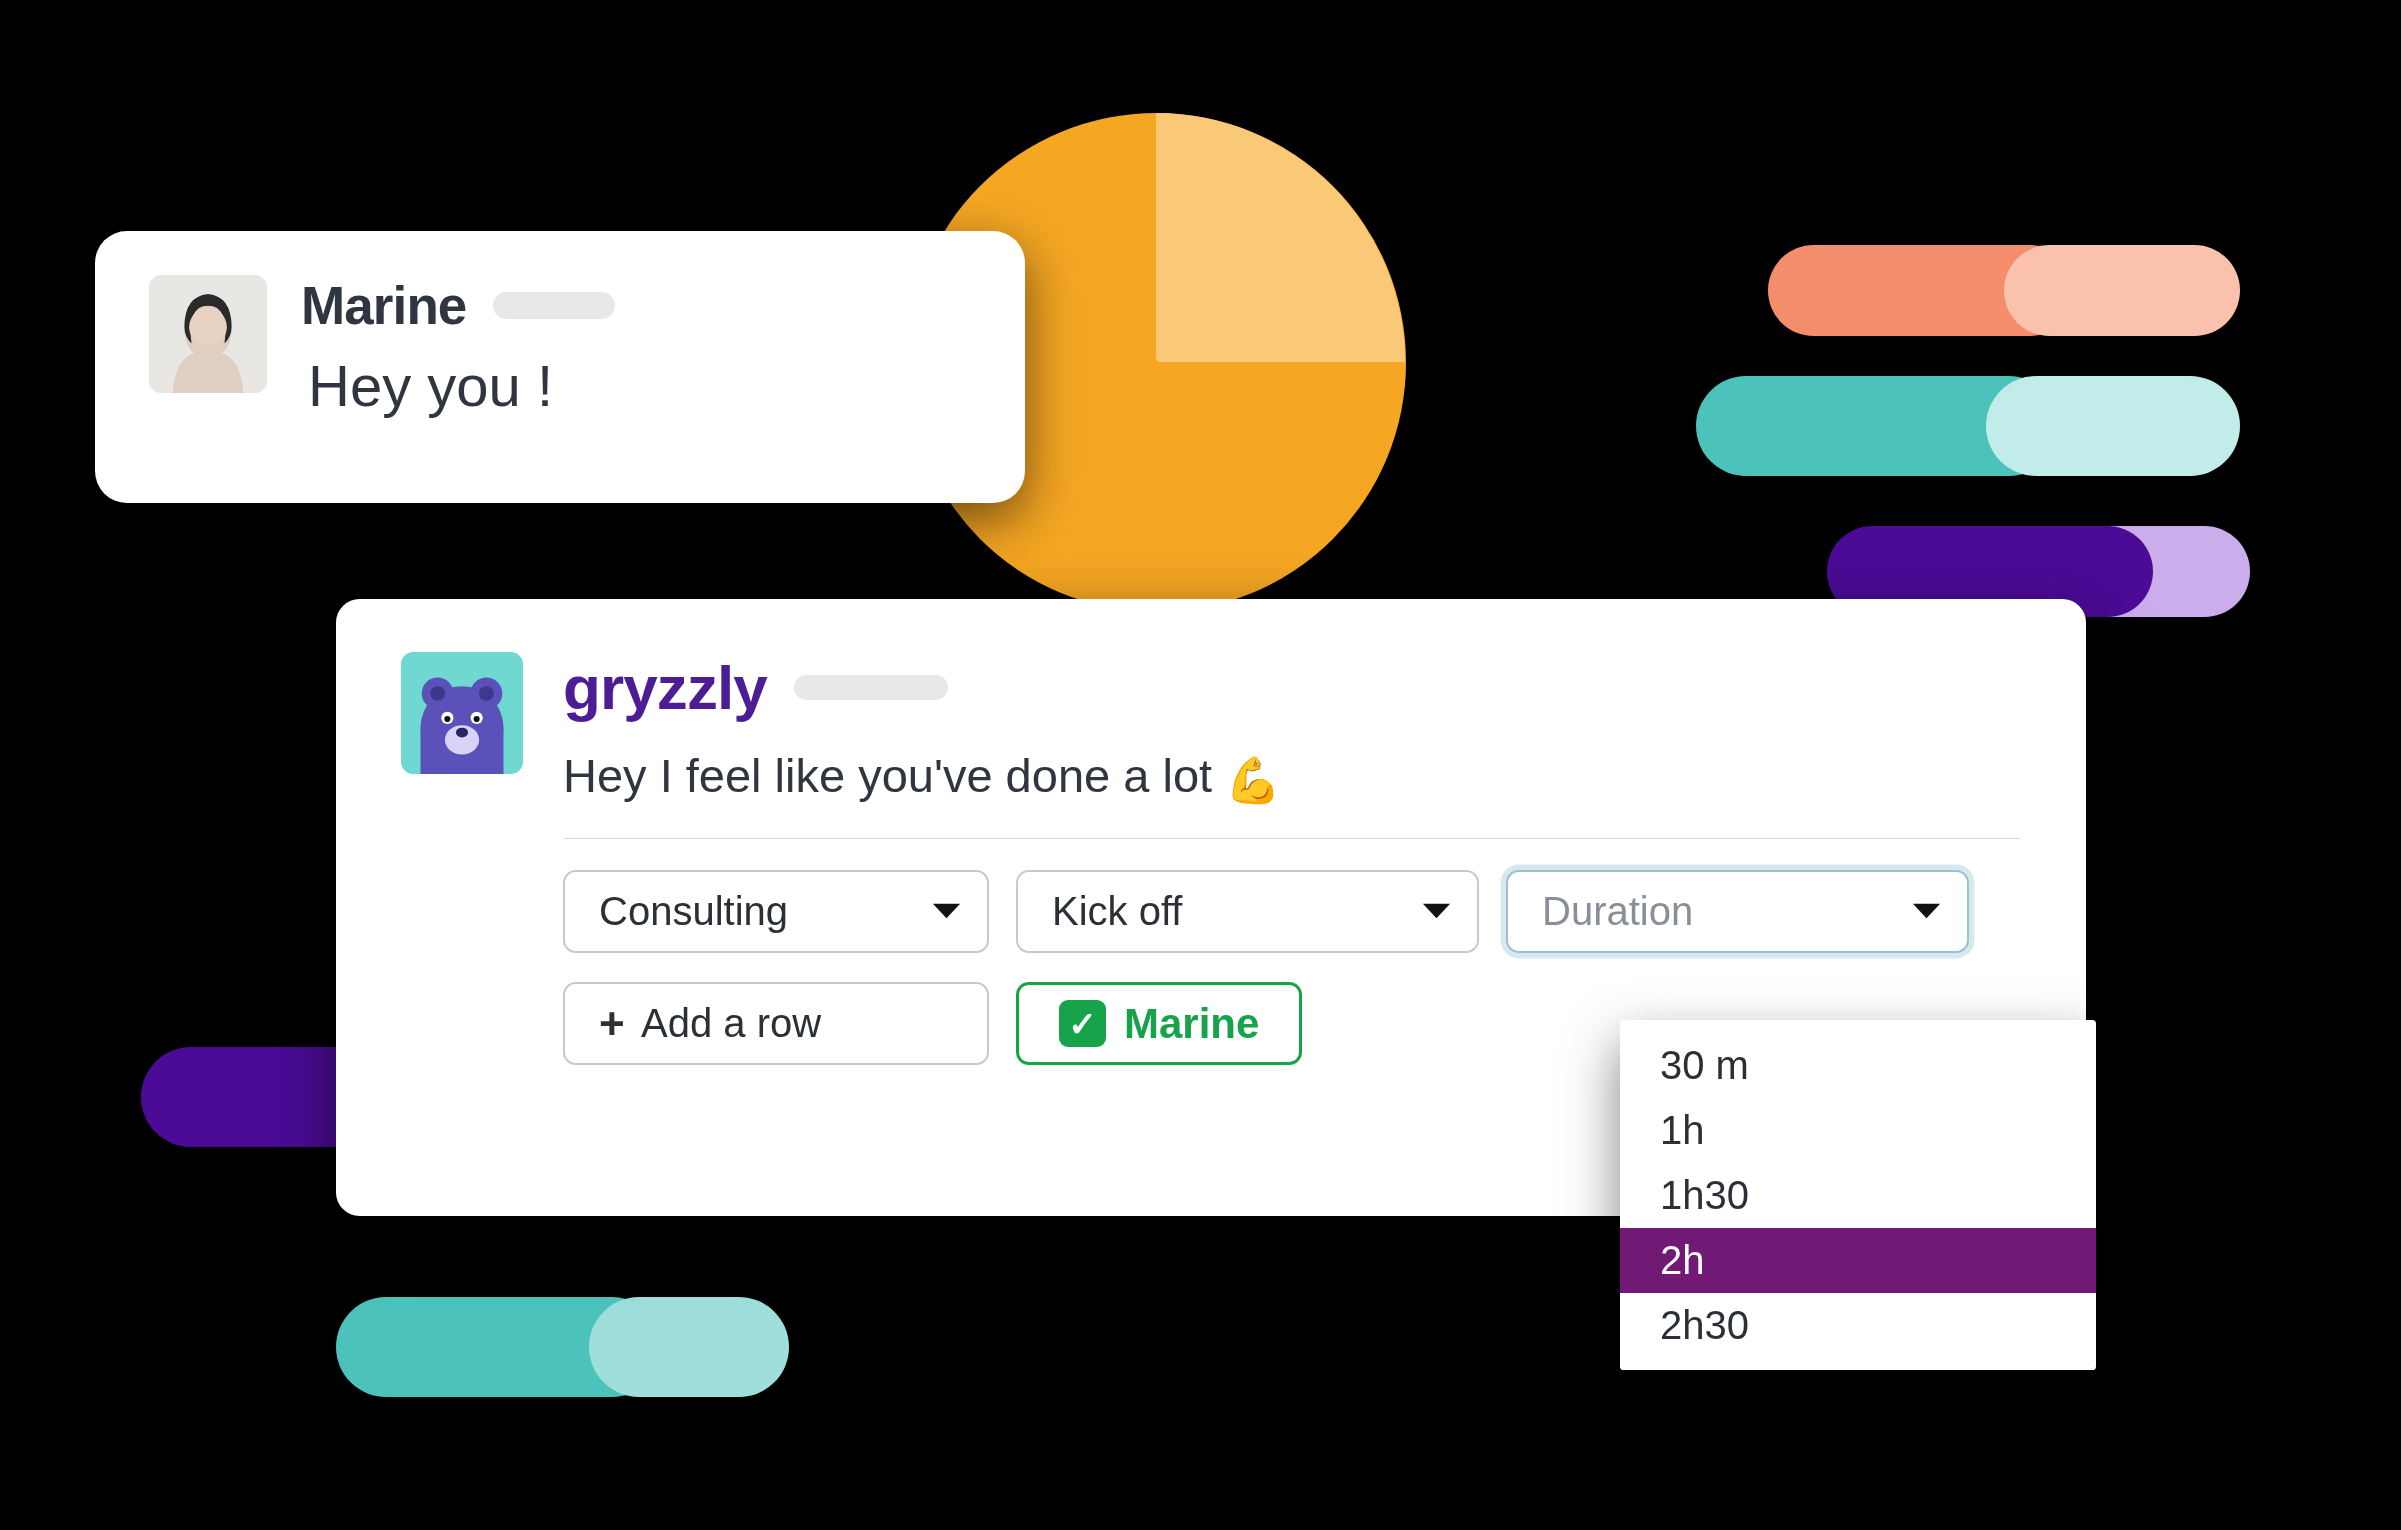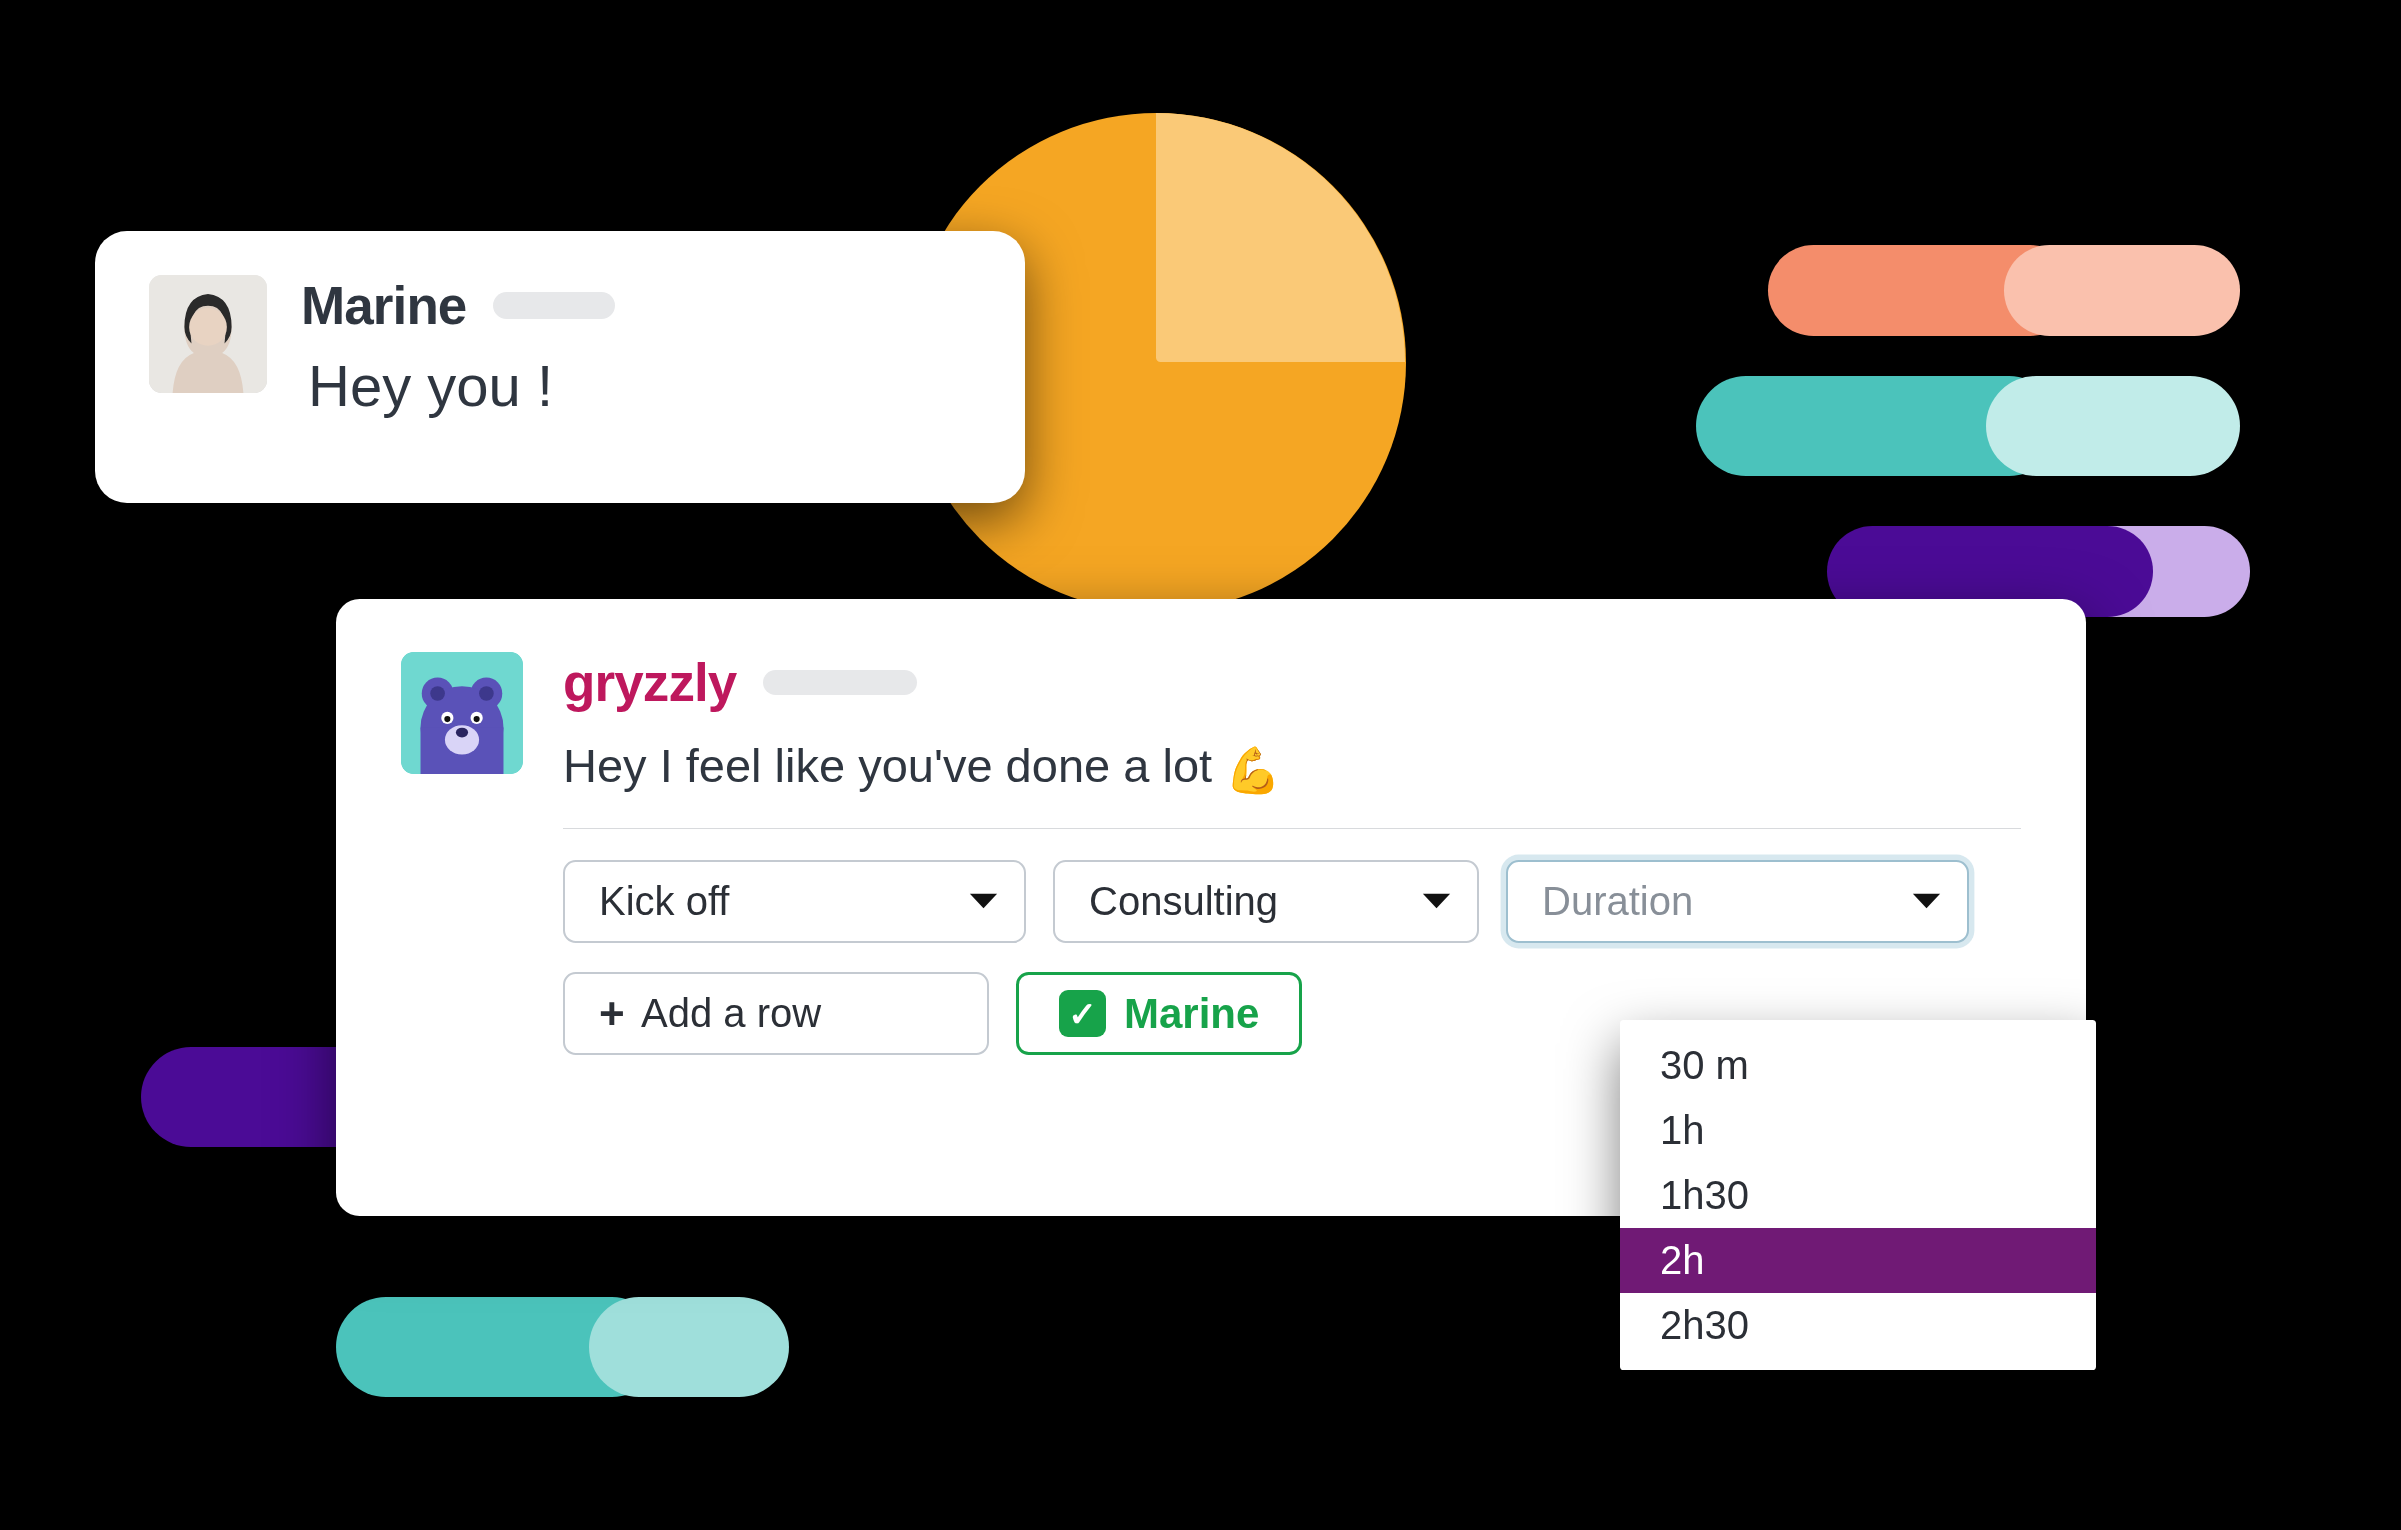--- a/index.html
+++ b/index.html
@@ -105,22 +105,22 @@
     background: #6fd8d0;
     flex-shrink: 0;
     display: flex; align-items: flex-end; justify-content: center;
     overflow: hidden;
   }
   .avatar2 svg { width: 100%; height: 100%; display:block; }
   .c2-content { flex: 1; min-width: 0; }
   .c2-name-row { display: flex; align-items: center; gap: 27px; }
   .c2-name {
     font-weight: 800;
-    font-size: 53px;
-    color: #be185d;
+    font-size: 62px;
+    color: #4c1d95;
     letter-spacing: -0.9px;
   }
   .c2-pill {
     width: 154px; height: 25.4px;
     border-radius: 18px;
     background: #e7e8ea;
   }
   .c2-msg {
     font-size: 47px;
     color: #2f3640;
@@ -300,36 +300,36 @@
         <div class="c2-name-row">
           <span class="c2-name">gryzzly</span>
           <span class="c2-pill"></span>
         </div>
         <div class="c2-msg">
           <span>Hey I feel like you've done a lot </span><span class="c2-emoji">💪</span>
         </div>
         <div class="c2-divider"></div>
 
         <div class="row-controls">
+          <div class="select sel-w1">
+            <span>Consulting</span>
+            <span class="caret">
+              <svg viewBox="0 0 34 22">
+                  <path d="M2 2 L17 18 L32 2 Z" fill="#111"></path>
+                </svg>
+            </span>
+          </div>
           <div class="select sel-w2">
             <span>Kick off</span>
             <span class="caret">
               <svg viewBox="0 0 34 22">
                   <path d="M2 2 L17 18 L32 2 Z" fill="#111"></path>
                 </svg>
             </span>
           </div>
-          <div class="select sel-w1">
-            <span>Consulting</span>
-            <span class="caret">
-              <svg viewBox="0 0 34 22">
-                  <path d="M2 2 L17 18 L32 2 Z" fill="#111"></path>
-                </svg>
-            </span>
-          </div>
           <div class="select sel-w3 focused placeholder">
             <span>Duration</span>
             <span class="caret">
               <svg viewBox="0 0 34 22">
                   <path d="M2 2 L17 18 L32 2 Z" fill="#111"></path>
                 </svg>
             </span>
           </div>
         </div>
 

